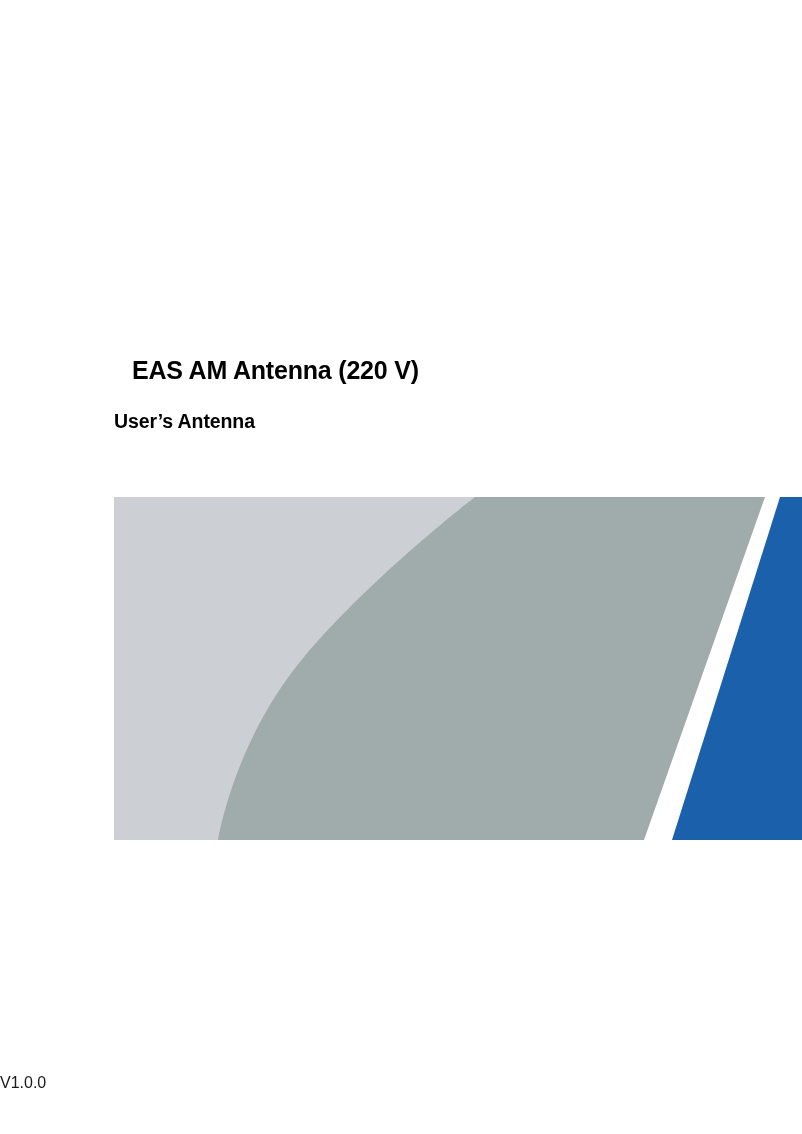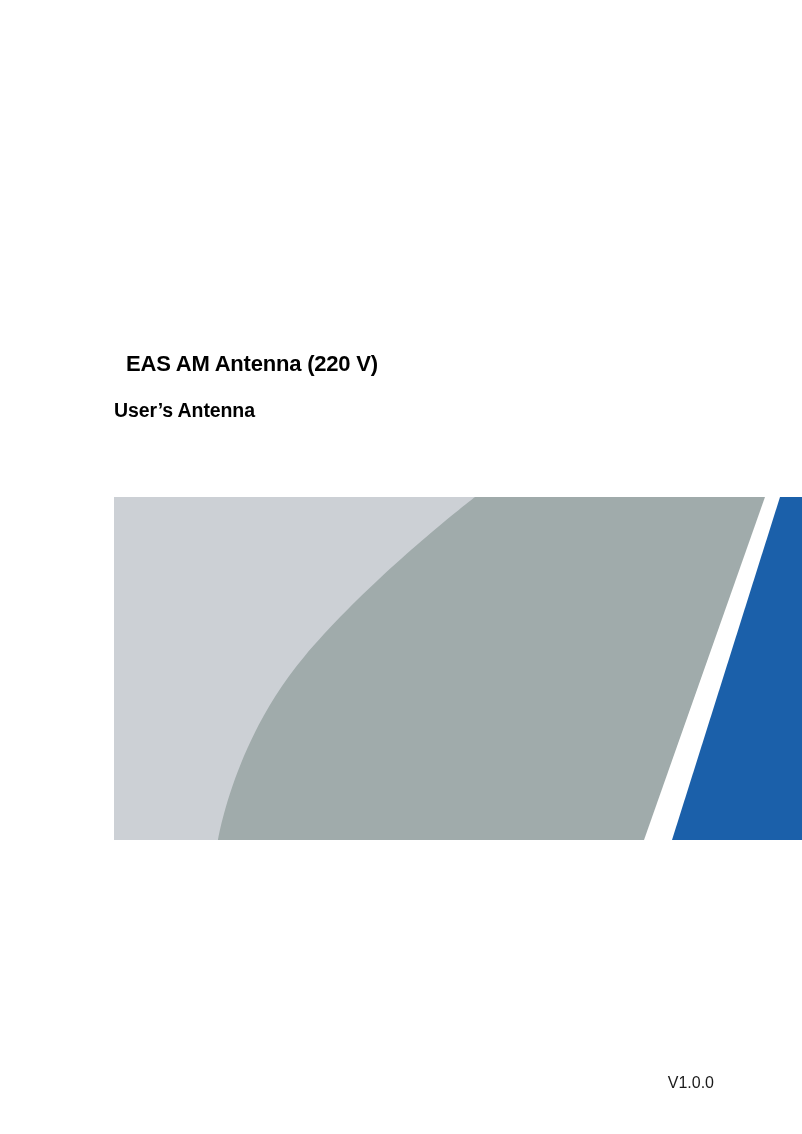--- a/index.html
+++ b/index.html
@@ -24,22 +24,22 @@
   }
 
   
   .title-block {
     position: absolute;
     left: 114px;
     top: 332px;
     width: 600px;
   }
   .doc-title {
-    margin: 12px;
-    font-size: 22px;
+    margin: 18px;
+    font-size: 25px;
     line-height: 40px;
     font-weight: bold;
     letter-spacing: -0.2px;
     color: #000000;
     white-space: nowrap;
   }
   .doc-subtitle {
     margin: 0;
     margin-top: 13px;
     font-size: 19.5px;
@@ -60,24 +60,24 @@
   }
   .cover-graphic svg {
     display: block;
     width: 688px;
     height: 343px;
   }
 
   
   .version-line {
     position: absolute;
-    left: 8px;
+    left: 0;
     top: 1072px;
     width: 706px;
-    text-align: right;
+    text-align: left;
     font-size: 16px;
     line-height: 22px;
     color: #1a1a1a;
     white-space: nowrap;
   }
 </style>
 </head>
 <body>
 
 <div class="page">

